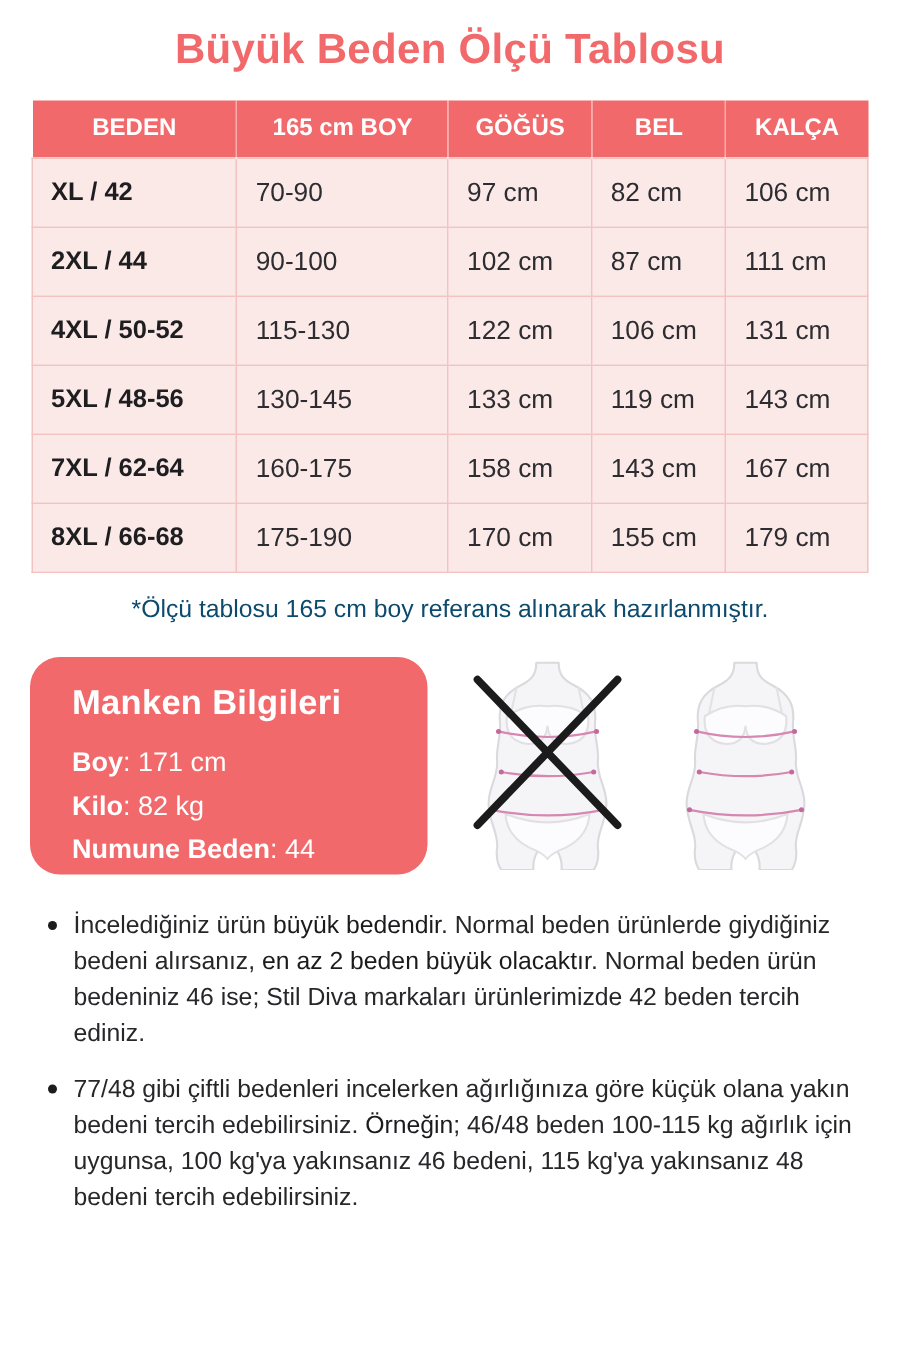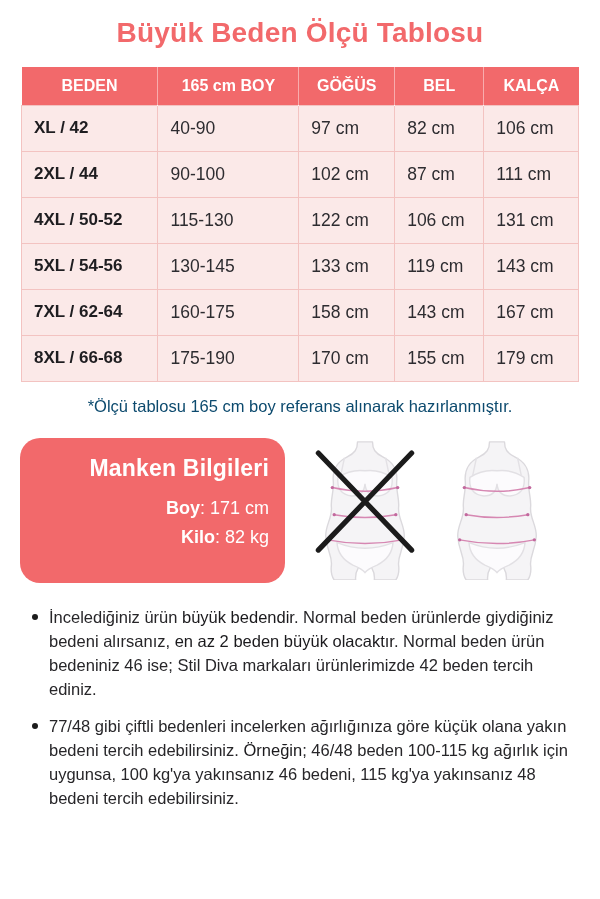--- a/index.html
+++ b/index.html
@@ -30,21 +30,21 @@
   .size-table thead th:last-child{border-right:none;}
   .size-table tbody td{
     background:var(--row_pink);border:1.5px solid var(--border_pink);
     vertical-align:middle;height:45px;padding:12px;
     font-size:17.5px;color:var(--text_dark);
   }
   .size-table tbody td:first-child{font-weight:bold;font-size:17px;color:#1e1d20;}
   .footnote{
     margin:15px 0 0;text-align:center;font-size:16.5px;color:#0c4a6e;
   }
-  .model-section{position:relative;height:146px;margin-top:22px;text-align:right;}
+  .model-section{position:relative;height:146px;margin-top:22px;}
   .model-card{
     position:absolute;left:20px;top:0;width:265px;height:145px;
     background:var(--coral);border-radius:20px;color:#fff;
     padding:17px 16px 0 28px;
   }
   .model-title{margin:0 0 12px;font-size:23px;font-weight:bold;letter-spacing:.2px;}
   .model-list{list-style:none;margin:0;padding:0;font-size:18px;line-height:29px;}
   .model-list strong{font-weight:bold;}
   .figure{position:absolute;top:2px;width:106px;height:140px;}
   .figure-crossed{left:312px;}
@@ -106,41 +106,41 @@
         <th>BEDEN</th>
         <th>165 cm BOY</th>
         <th>GÖĞÜS</th>
         <th>BEL</th>
         <th>KALÇA</th>
       </tr>
   </thead>
   <tbody>
       <tr>
         <td>XL / 42</td>
-        <td>40-90</td>
+        <td>70-90</td>
         <td>97 cm</td>
         <td>82 cm</td>
         <td>106 cm</td>
       </tr>
       <tr>
         <td>2XL / 44</td>
         <td>90-100</td>
         <td>102 cm</td>
         <td>87 cm</td>
         <td>111 cm</td>
       </tr>
       <tr>
         <td>4XL / 50-52</td>
         <td>115-130</td>
         <td>122 cm</td>
         <td>106 cm</td>
         <td>131 cm</td>
       </tr>
       <tr>
-        <td>5XL / 54-56</td>
+        <td>5XL / 48-56</td>
         <td>130-145</td>
         <td>133 cm</td>
         <td>119 cm</td>
         <td>143 cm</td>
       </tr>
       <tr>
         <td>7XL / 62-64</td>
         <td>160-175</td>
         <td>158 cm</td>
         <td>143 cm</td>
@@ -157,20 +157,21 @@
 </table>
 
 <p class="footnote">*Ölçü tablosu 165 cm boy referans alınarak hazırlanmıştır.</p>
 
 <div class="model-section">
   <div class="model-card">
     <h2 class="model-title">Manken Bilgileri</h2>
     <ul class="model-list">
         <li><strong>Boy</strong><span>: 171 cm</span></li>
         <li><strong>Kilo</strong><span>: 82 kg</span></li>
+        <li><strong>Numune Beden</strong><span>: 44</span></li>
       </ul>
   </div>
 
   <svg class="figure figure-crossed" viewBox="0 0 110 150">
     <use href="#torso"></use>
     <path d="M5,14 L105,118 M105,14 L5,118" stroke="#1B1B1B" stroke-width="5.5" stroke-linecap="round" fill="none"></path>
   </svg>
 
   <svg class="figure figure-ok" viewBox="0 0 110 150">
     <use href="#torso"></use>

